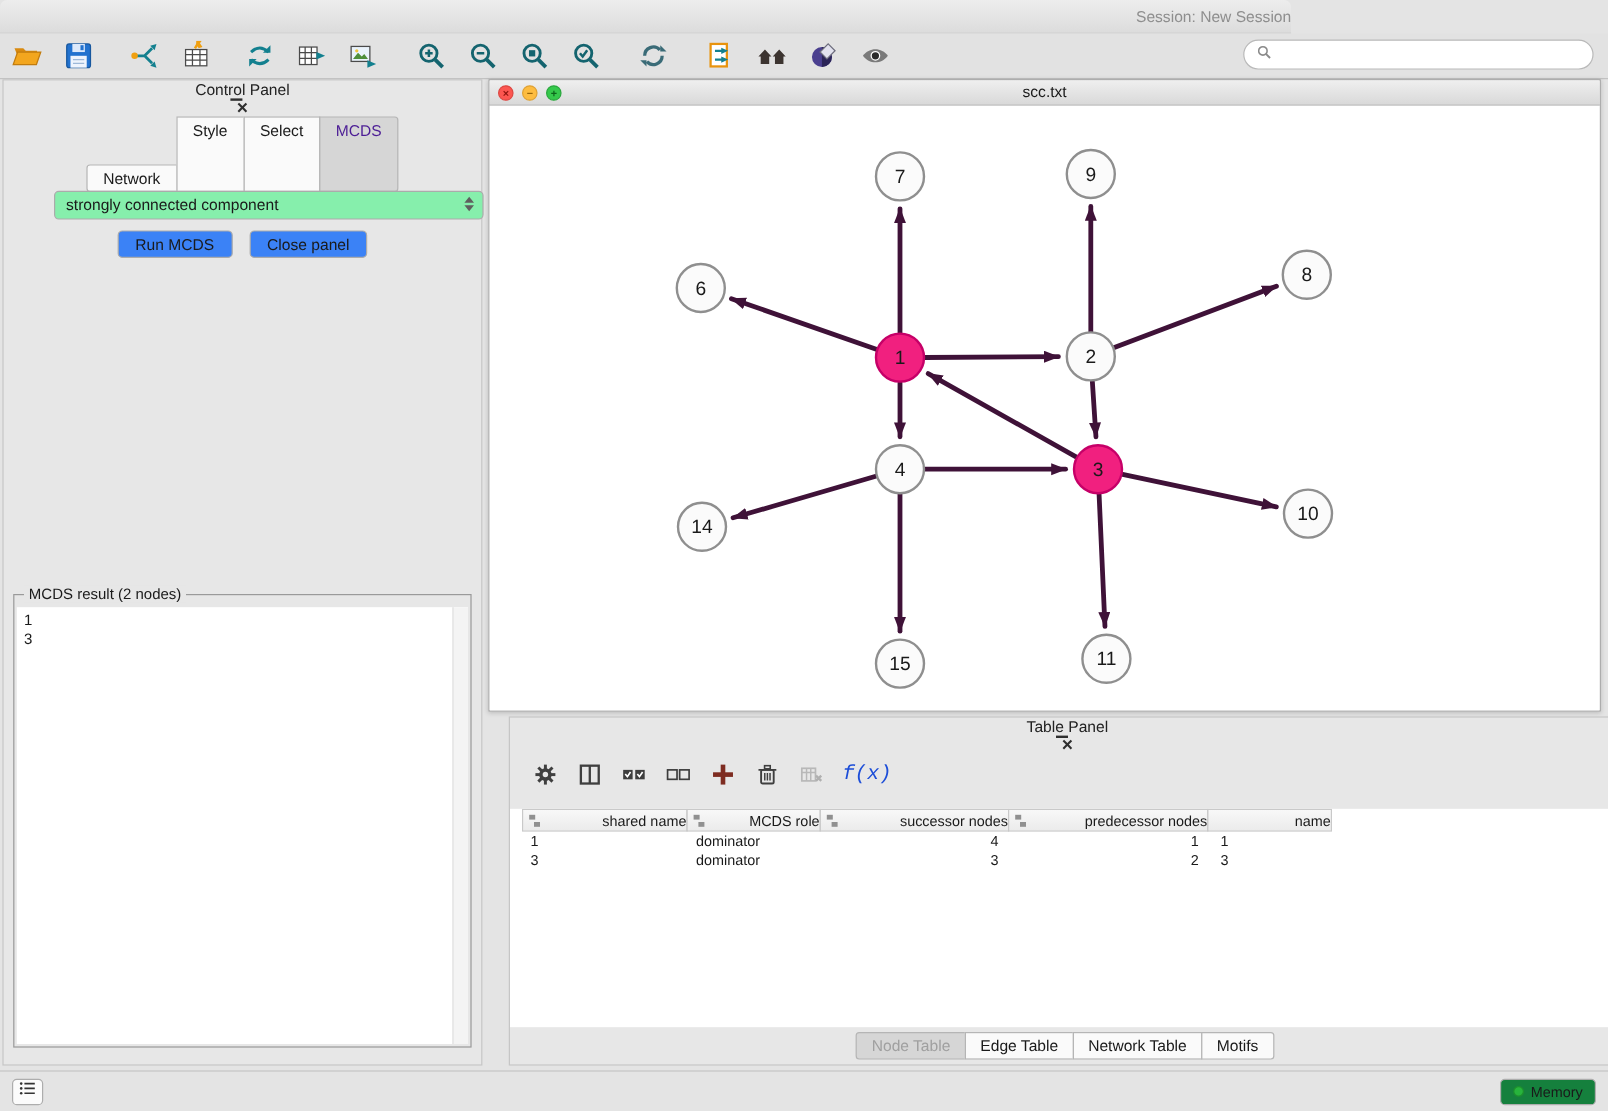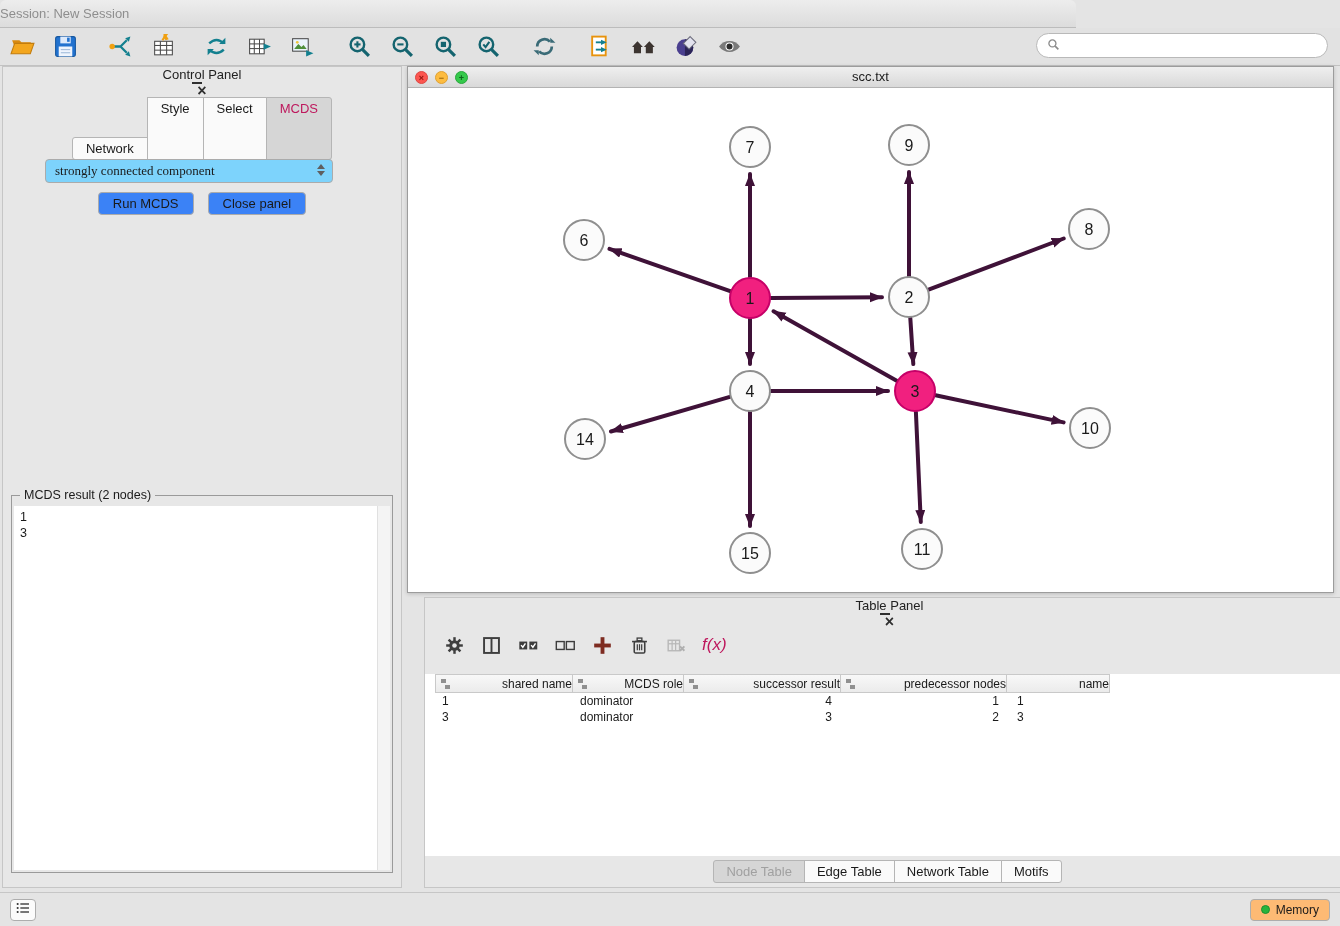--- a/index.html
+++ b/index.html
@@ -2,21 +2,21 @@
 <html><head>
 <meta charset="utf-8">
 <style>
   * { margin:0; padding:0; box-sizing:border-box; }
   html,body { width:1340px; height:926px; }
   body { font-family:"Liberation Sans", sans-serif; background:#e4e4e4; position:relative; overflow:hidden; color:#1a1a1a; }
 
   
   .titlebar { position:absolute; left:0; top:0; width:1076px; height:28px;
     background:linear-gradient(#ededed,#dcdcdc); border-bottom:1px solid #bcbcbc;
-    border-radius:6px 6px 0 0; text-align:left; line-height:28px;
+    border-radius:6px 6px 0 0; text-align:right; line-height:28px;
     font-size:13px; color:#8e8e8e; }
 
   
   .toolbar { position:absolute; left:0; top:28px; width:1340px; height:38px;
     background:#e2e2e2; border-bottom:1px solid #c2c2c2; display:flex; align-items:center; padding-left:5px; }
   .tb-btn { width:34px; height:30px; margin-right:9px; display:flex; align-items:center; justify-content:center;
     border-radius:4px; cursor:default; flex:0 0 auto; }
   .tb-btn svg { width:25px; height:25px; display:block; }
   .g2 { margin-left:12px; } .g3 { margin-left:10px; } .g4 { margin-left:14px; } .g5 { margin-left:13px; } .g6 { margin-left:13px; }
   .search-wrap { position:absolute; right:12px; top:5px; width:292px; height:25px; background:#fff;
@@ -30,24 +30,24 @@
   .float-ico { width:10px; height:9px; border:1.6px solid #2f2f2f; margin-right:10px; cursor:default; }
   .close-ico { font-size:16px; font-weight:bold; color:#2f2f2f; line-height:14px; cursor:default; }
 
   
   .control-panel { position:absolute; left:2px; top:66px; width:400px; height:822px; background:#e7e7e7;
     border:1px solid #c6c6c6; }
   .cp-tabs { display:flex; justify-content:center; margin-top:4px; }
   .cp-tab { padding:3px 13px; font-size:13px; background:#fafafa; border:1px solid #b5b5b5; margin-left:-1px; cursor:default; }
   .cp-tab:first-child { border-radius:3px 0 0 3px; margin-left:0;margin-top:40px; }
   .cp-tab:last-child { border-radius:0 3px 3px 0; }
-  .cp-tab.selected { background:#d6d6d6; color:#be185d; }
+  .cp-tab.selected { background:#d6d6d6; color:#4c1d95; }
   .opt-label { position:absolute; left:0; top:70px; width:100%; text-align:center; font-size:13px; }
-  .combo { position:absolute; left:42px; top:92px; width:288px; height:24px; background:#7dd3fc;
-    border:1px solid #ababab; border-radius:4px; font-size:13px; line-height:22px; padding:0 24px 0 9px; cursor:default;font-family:Liberation Serif, serif; }
+  .combo { position:absolute; left:42px; top:92px; width:358px; height:24px; background:#86efac;
+    border:1px solid #ababab; border-radius:4px; font-size:13px; line-height:22px; padding:0 24px 0 9px; cursor:default; }
   .combo-arrows { position:absolute; right:7px; top:4px; display:flex; flex-direction:column; align-items:center; }
   .combo-arrows i { width:0; height:0; border-left:4px solid transparent; border-right:4px solid transparent; display:block; }
   .combo-arrows .up { border-bottom:5px solid #5f5f5f; margin-bottom:2px; }
   .combo-arrows .dn { border-top:5px solid #5f5f5f; }
   .cp-buttons { position:absolute; left:0; top:125px; width:100%; display:flex; justify-content:center; gap:14px; }
   .push-btn { font-size:13px; padding:3px 14px; background:#3b82f6; border:1px solid #ababab; border-radius:4px; cursor:default; }
   .result-box { position:absolute; left:8px; top:428px; width:382px; height:378px; border:1px solid #9a9a9a; background:#e7e7e7; }
   .result-legend { position:absolute; left:8px; top:-8px; background:#e7e7e7; padding:0 4px; font-size:12.5px; }
   .result-inner { position:absolute; left:2px; right:2px; top:10px; bottom:2px; background:#fff; }
   .result-scroll { position:absolute; right:0; top:0; bottom:0; width:13px; background:#f4f4f4; border-left:1px solid #e0e0e0; }
@@ -65,21 +65,21 @@
   .light.green { background:#35c94b; border:1px solid #2aa73d; color:#0d661c; }
   .nw-canvas { width:925px; height:504px; display:block; background:#fff; }
   .nw-canvas text { font-family:"Liberation Sans",sans-serif; }
 
   
   .table-panel { position:absolute; left:424px; top:597px; width:927px; height:291px; background:#e7e7e7;
     border:1px solid #c6c6c6; }
   .tp-toolbar { height:42px; display:flex; align-items:center; padding-left:14px; }
   .tp-btn { width:30px; height:28px; margin-right:7px; display:flex; align-items:center; justify-content:center; cursor:default; }
   .tp-btn svg { width:21px; height:21px; display:block; }
-  .fx { font-family:Liberation Sans, sans-serif; font-style:italic; font-size:17px; color:#be185d; }
+  .fx { font-family:Liberation Mono, monospace; font-style:italic; font-size:17px; color:#1d4ed8; }
   .tbl-wrap { position:absolute; left:0; top:76px; width:925px; height:182px; background:#fff; overflow:hidden; }
   .tbl-header { display:flex; margin-left:11px; }
   .th { height:19px; background:linear-gradient(#f8f8f8,#ebebeb); border:1px solid #c9c9c9; margin-left:-1px;
     font-size:12px; display:flex; align-items:center; justify-content:flex-end; position:relative; cursor:default; }
   .th .th-ic { position:absolute; left:5px; width:11px; height:10px; }
   .th .th-ic::before { content:""; position:absolute; left:0; top:0; width:5px; height:4px; background:#909090; }
   .th .th-ic::after { content:""; position:absolute; left:4px; top:6px; width:5px; height:4px; background:#909090; box-shadow:-4px -3px 0 0 rgba(0,0,0,0); }
   .tbl-body { margin-left:11px; }
   .tr { display:flex; height:16px; cursor:default; }
   .td { font-size:12px; line-height:16px; padding:0 12px 0 6px; overflow:hidden; white-space:nowrap; }
@@ -89,21 +89,21 @@
   .tp-tab:last-child { border-radius:0 3px 3px 0; }
   .tp-tab.selected { background:#d6d6d6; color:#a0a0a0; }
 
   
   .statusbar { position:absolute; left:0; top:892px; width:1340px; height:34px; background:#e4e4e4;
     border-top:1px solid #c6c6c6; display:flex; align-items:center; padding:0 10px; }
   .sb-left-btn { width:26px; height:22px; border:1px solid #adadad; border-radius:4px; background:#fbfbfb;
     display:flex; align-items:center; justify-content:center; cursor:default; }
   .sb-left-btn svg { width:16px; height:14px; }
   .sb-spacer { flex:1; }
-  .memory-btn { height:22px; border:1px solid #adadad; border-radius:4px; background:#fdba74; display:flex;
+  .memory-btn { height:22px; border:1px solid #adadad; border-radius:4px; background:#15803d; display:flex;
     align-items:center; padding:0 10px; font-size:12px; cursor:default; }
   .mem-dot { width:9px; height:9px; border-radius:50%; background:#27b43c; border:1px solid #1d8f2e; margin-right:6px; }
 </style>
 </head>
 <body>
 
 <div class="titlebar">
   <span>Session: New Session</span>
 </div>
 
@@ -480,21 +480,21 @@
         <div class="th" style="width: 138px;">
           <span class="th-ic"></span>
           <span>shared name</span>
         </div>
         <div class="th" style="width: 112px;">
           <span class="th-ic"></span>
           <span>MCDS role</span>
         </div>
         <div class="th" style="width: 158px;">
           <span class="th-ic"></span>
-          <span>successor result</span>
+          <span>successor nodes</span>
         </div>
         <div class="th" style="width: 167px;">
           <span class="th-ic"></span>
           <span>predecessor nodes</span>
         </div>
         <div class="th" style="width: 104px;">
           <span>name</span>
         </div>
       </div>
     <div class="tbl-body">

